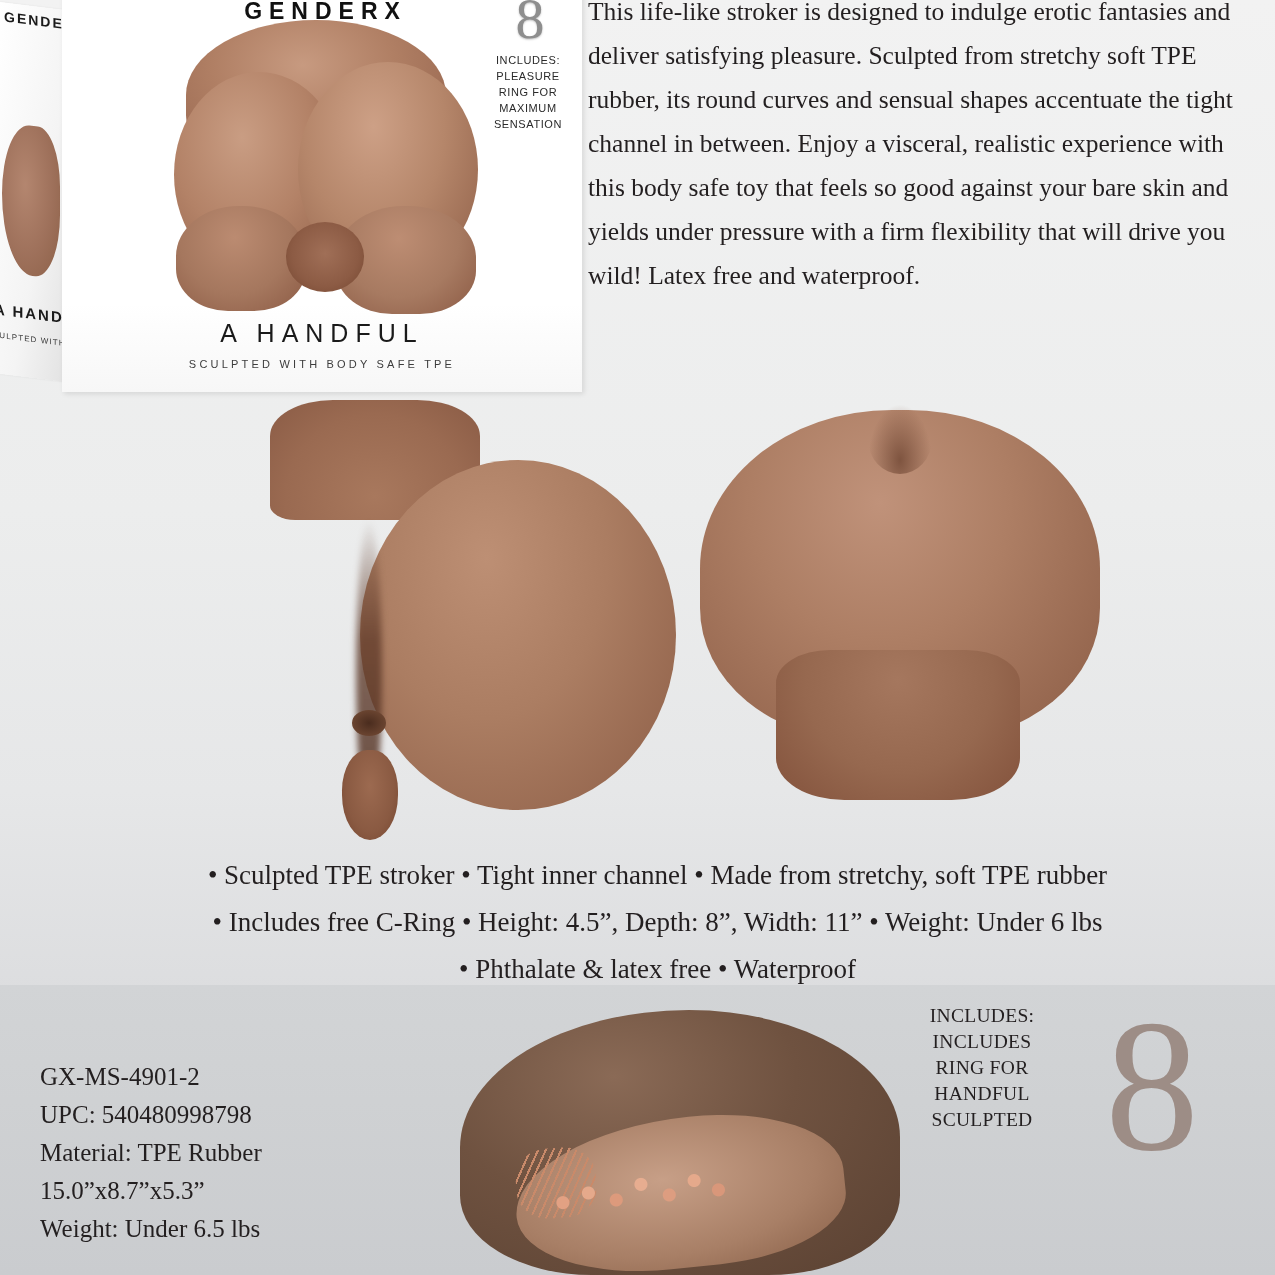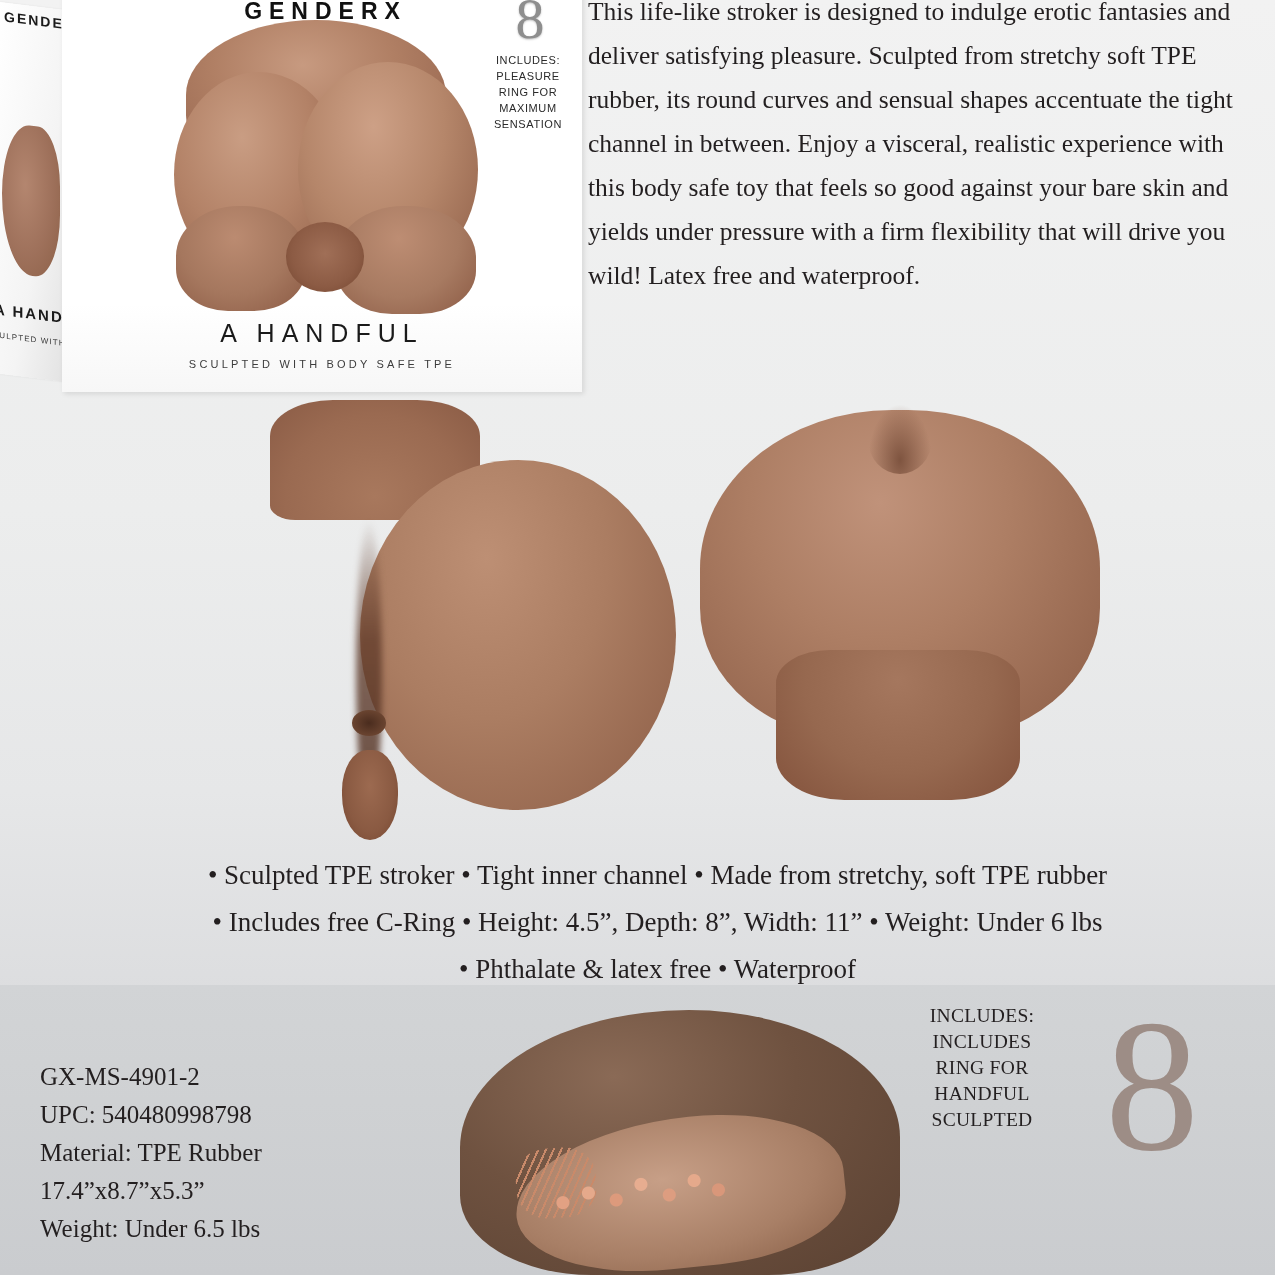--- a/index.html
+++ b/index.html
@@ -435,21 +435,21 @@
     <div class="shell"></div>
     <div class="chamber"></div>
     <div class="strands"></div>
     <div class="nubs"></div>
   </div>
 
   <div class="specs">
     <div>GX-MS-4901-2</div>
     <div>UPC: 540480998798</div>
     <div>Material: TPE Rubber</div>
-    <div>17.4”x8.7”x5.3”</div>
+    <div>15.0”x8.7”x5.3”</div>
     <div>Weight: Under 6.5 lbs</div>
   </div>
 
   <div class="includes-block">
     <div>INCLUDES:</div>
     <div>INCLUDES</div>
     <div>RING FOR</div>
     <div>HANDFUL</div>
     <div>SCULPTED</div>
   </div>

